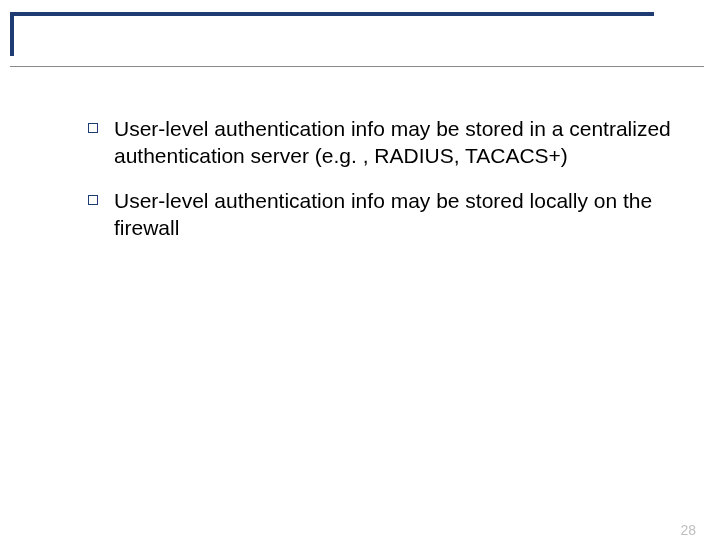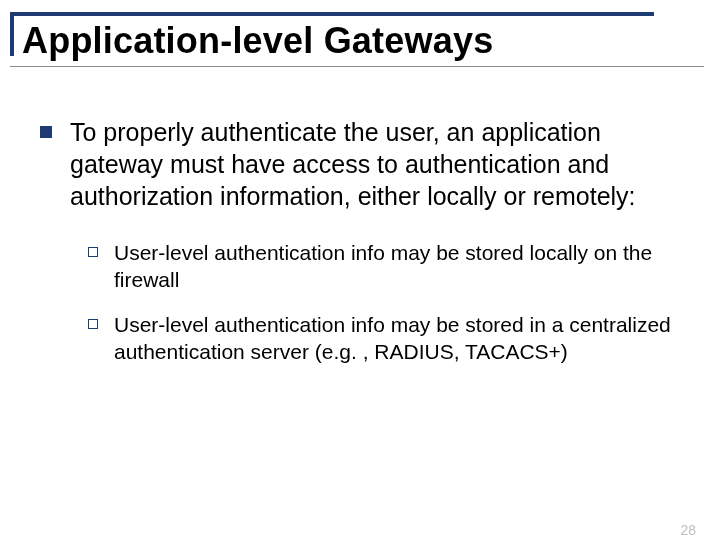--- a/index.html
+++ b/index.html
@@ -97,38 +97,33 @@
   }
 </style>
 </head>
 <body>
 
 <div class="slide">
 
   <div class="title-wrap">
     <div class="title-rule-top"></div>
     <div class="title-rule-left"></div>
-    <h1 class="title">Application-level Gateways</h1>
     <div class="title-rule-bottom"></div>
   </div>
 
   <div class="body">
 
-    <div class="lvl1">
-      <span class="bullet-sq-filled"></span>
-      <div class="lvl1-text">To properly authenticate the user, an application gateway must have access to authentication and authorization information, either locally or remotely:</div>
+
+    <div class="lvl2">
+      <span class="bullet-sq-outline"></span>
+      <div class="lvl2-text">User-level authentication info may be stored in a centralized authentication server (e.g. , RADIUS, TACACS+)</div>
     </div>
 
     <div class="lvl2">
       <span class="bullet-sq-outline"></span>
       <div class="lvl2-text">User-level authentication info may be stored locally on the firewall</div>
-    </div>
-
-    <div class="lvl2">
-      <span class="bullet-sq-outline"></span>
-      <div class="lvl2-text">User-level authentication info may be stored in a centralized authentication server (e.g. , RADIUS, TACACS+)</div>
     </div>
 
   </div>
 
   <div class="pagenum">28</div>
 
 </div>
 
 </body></html>

